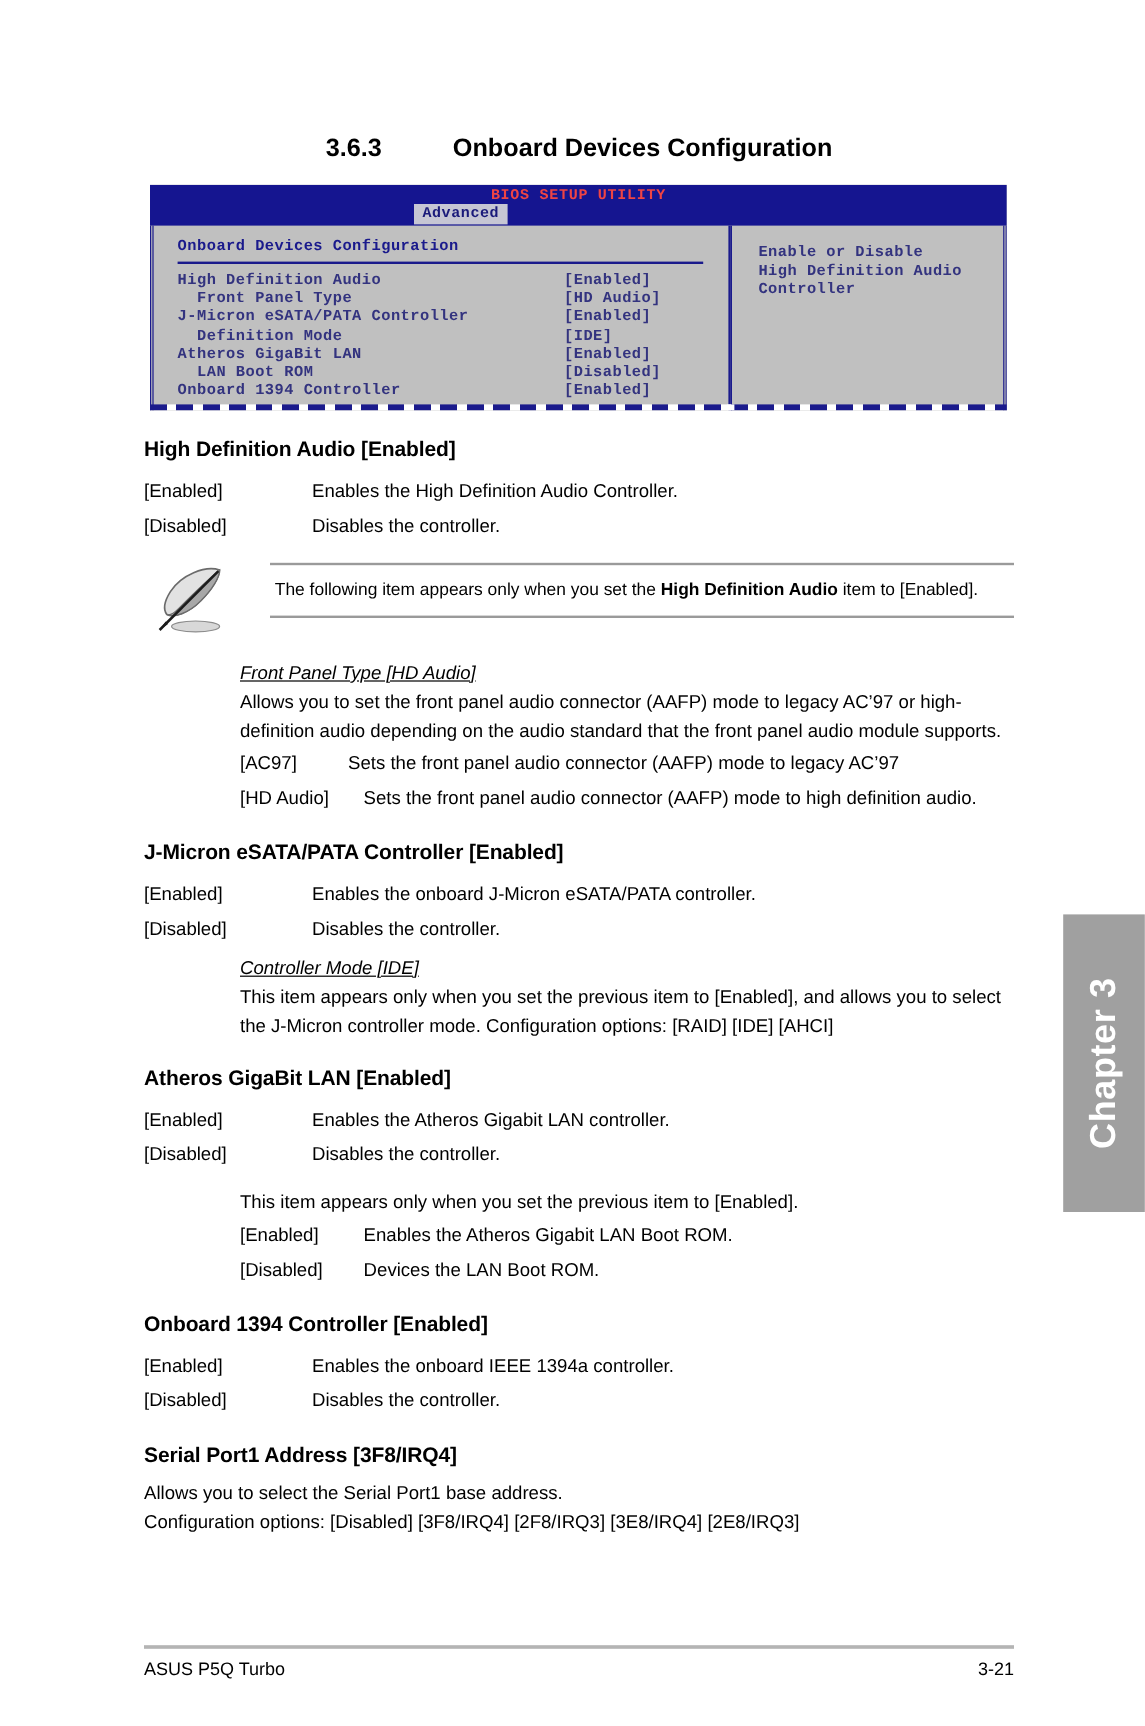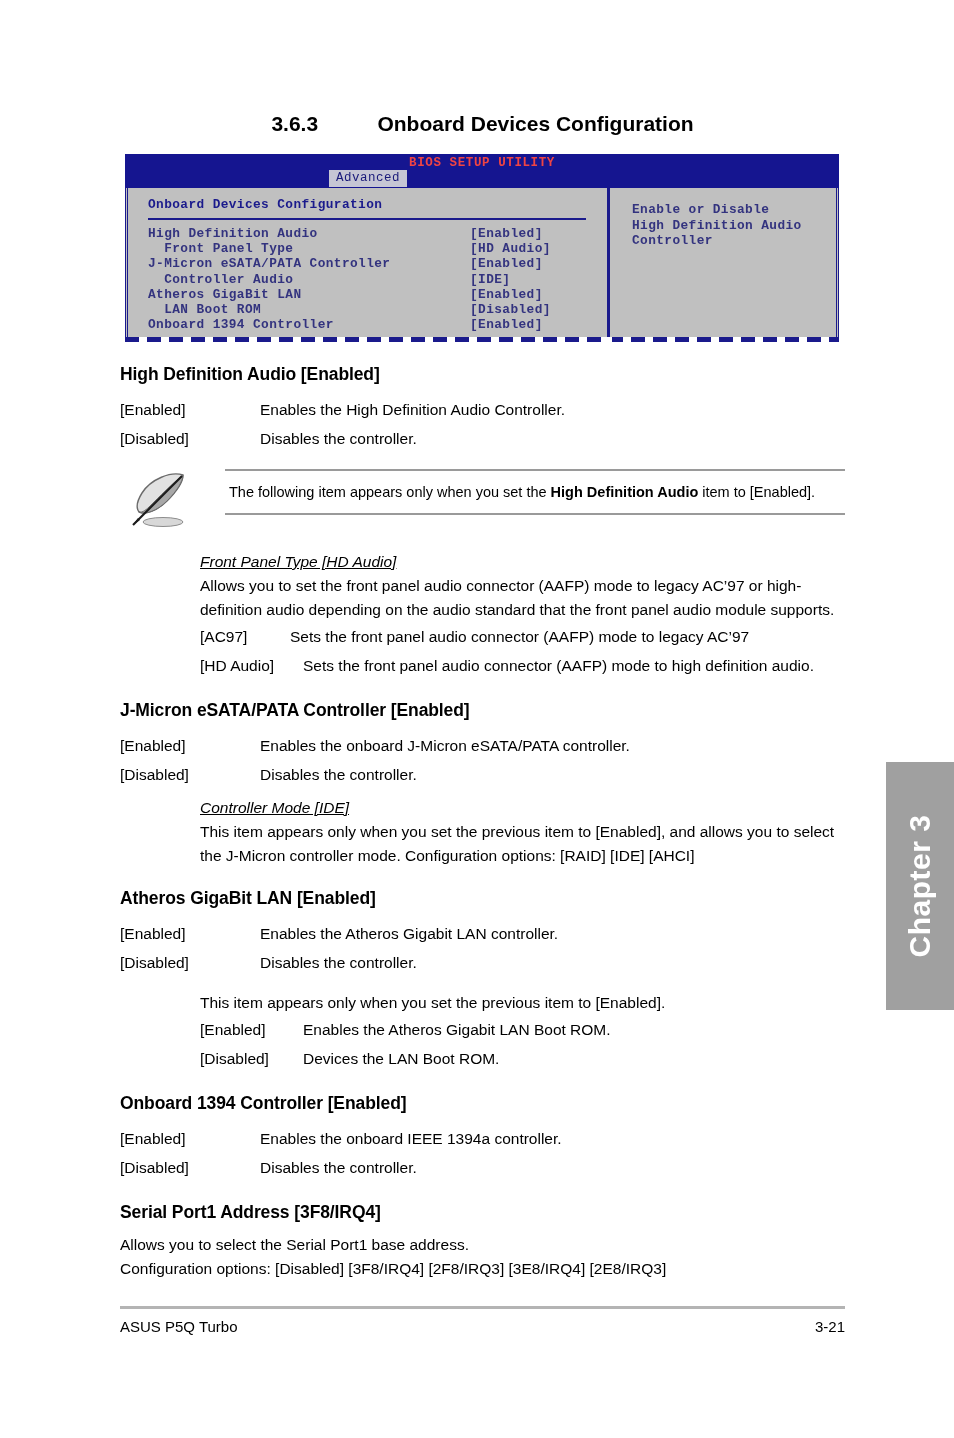--- a/index.html
+++ b/index.html
@@ -87,26 +87,26 @@
     left: 0; right: 0;
     top: 2px;
     text-align: center;
     color: #ef4444;
     font-size: 12.5px;
     font-weight: bold;
     letter-spacing: 0.6px;
   }
   .bios-tab {
     position: absolute;
-    left: 204px;
+    left: 220px;
     top: 16px;
     background: #c6c6d4;
     color: #1a1a7a;
     font-size: 12.5px;
-    font-weight: normal;
+    font-weight: bold;
     padding: 1px 7px 2px 7px;
     letter-spacing: 0.5px;
   }
   .bios-body {
     display: flex;
     padding: 0;
     position: relative;
     height: 154px;
   }
   .bios-left {
@@ -243,21 +243,21 @@
   .note-text {
     font-size: 14.5px;
     line-height: 20px;
   }
   .note-text b { font-weight: bold; }
 
   
   .footer {
     position: absolute;
     left: 120px;
-    top: 1306px;
+    top: 1371px;
     width: 725px;
   }
   .footer-rule {
     height: 3px;
     background: #b4b4b4;
     margin-bottom: 9px;
   }
   .footer-line {
     display: flex;
     justify-content: space-between;
@@ -296,21 +296,21 @@
           </div>
           <div class="bios-row">
             <span class="lbl">  Front Panel Type</span>
             <span class="val">[HD Audio]</span>
           </div>
           <div class="bios-row">
             <span class="lbl">J-Micron eSATA/PATA Controller</span>
             <span class="val">[Enabled]</span>
           </div>
           <div class="bios-row">
-            <span class="lbl">  Controller Audio</span>
+            <span class="lbl">  Definition Mode</span>
             <span class="val">[IDE]</span>
           </div>
           <div class="bios-row">
             <span class="lbl">Atheros GigaBit LAN</span>
             <span class="val">[Enabled]</span>
           </div>
           <div class="bios-row">
             <span class="lbl">  LAN Boot ROM</span>
             <span class="val">[Disabled]</span>
           </div>

